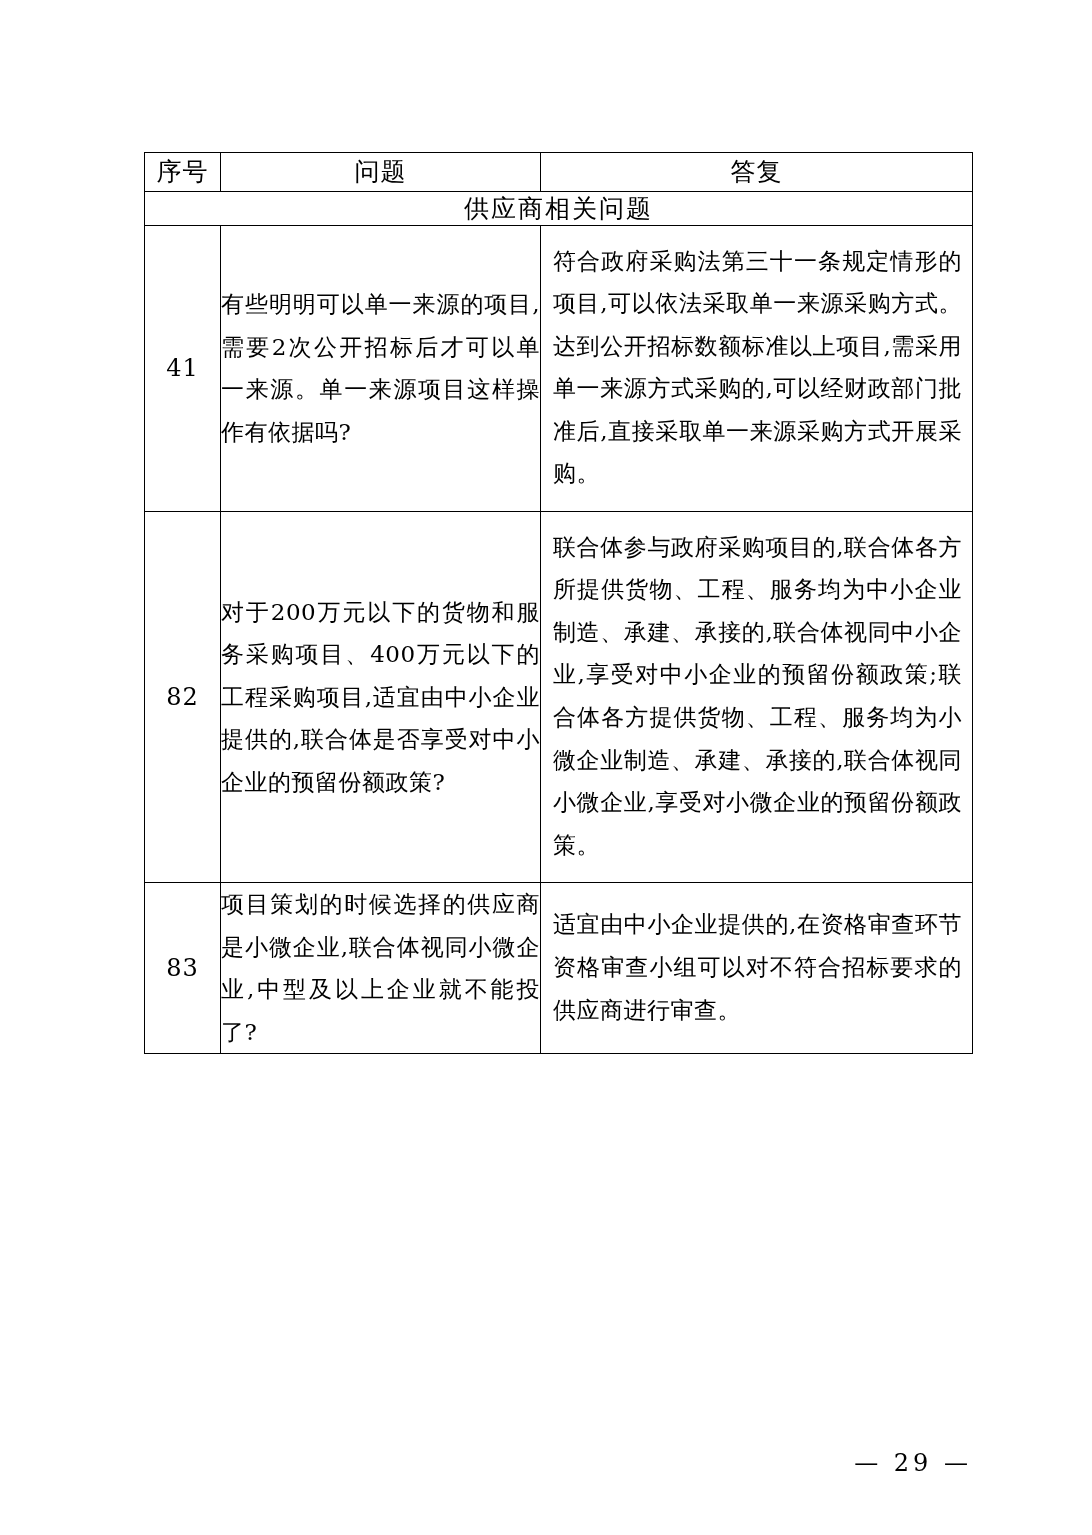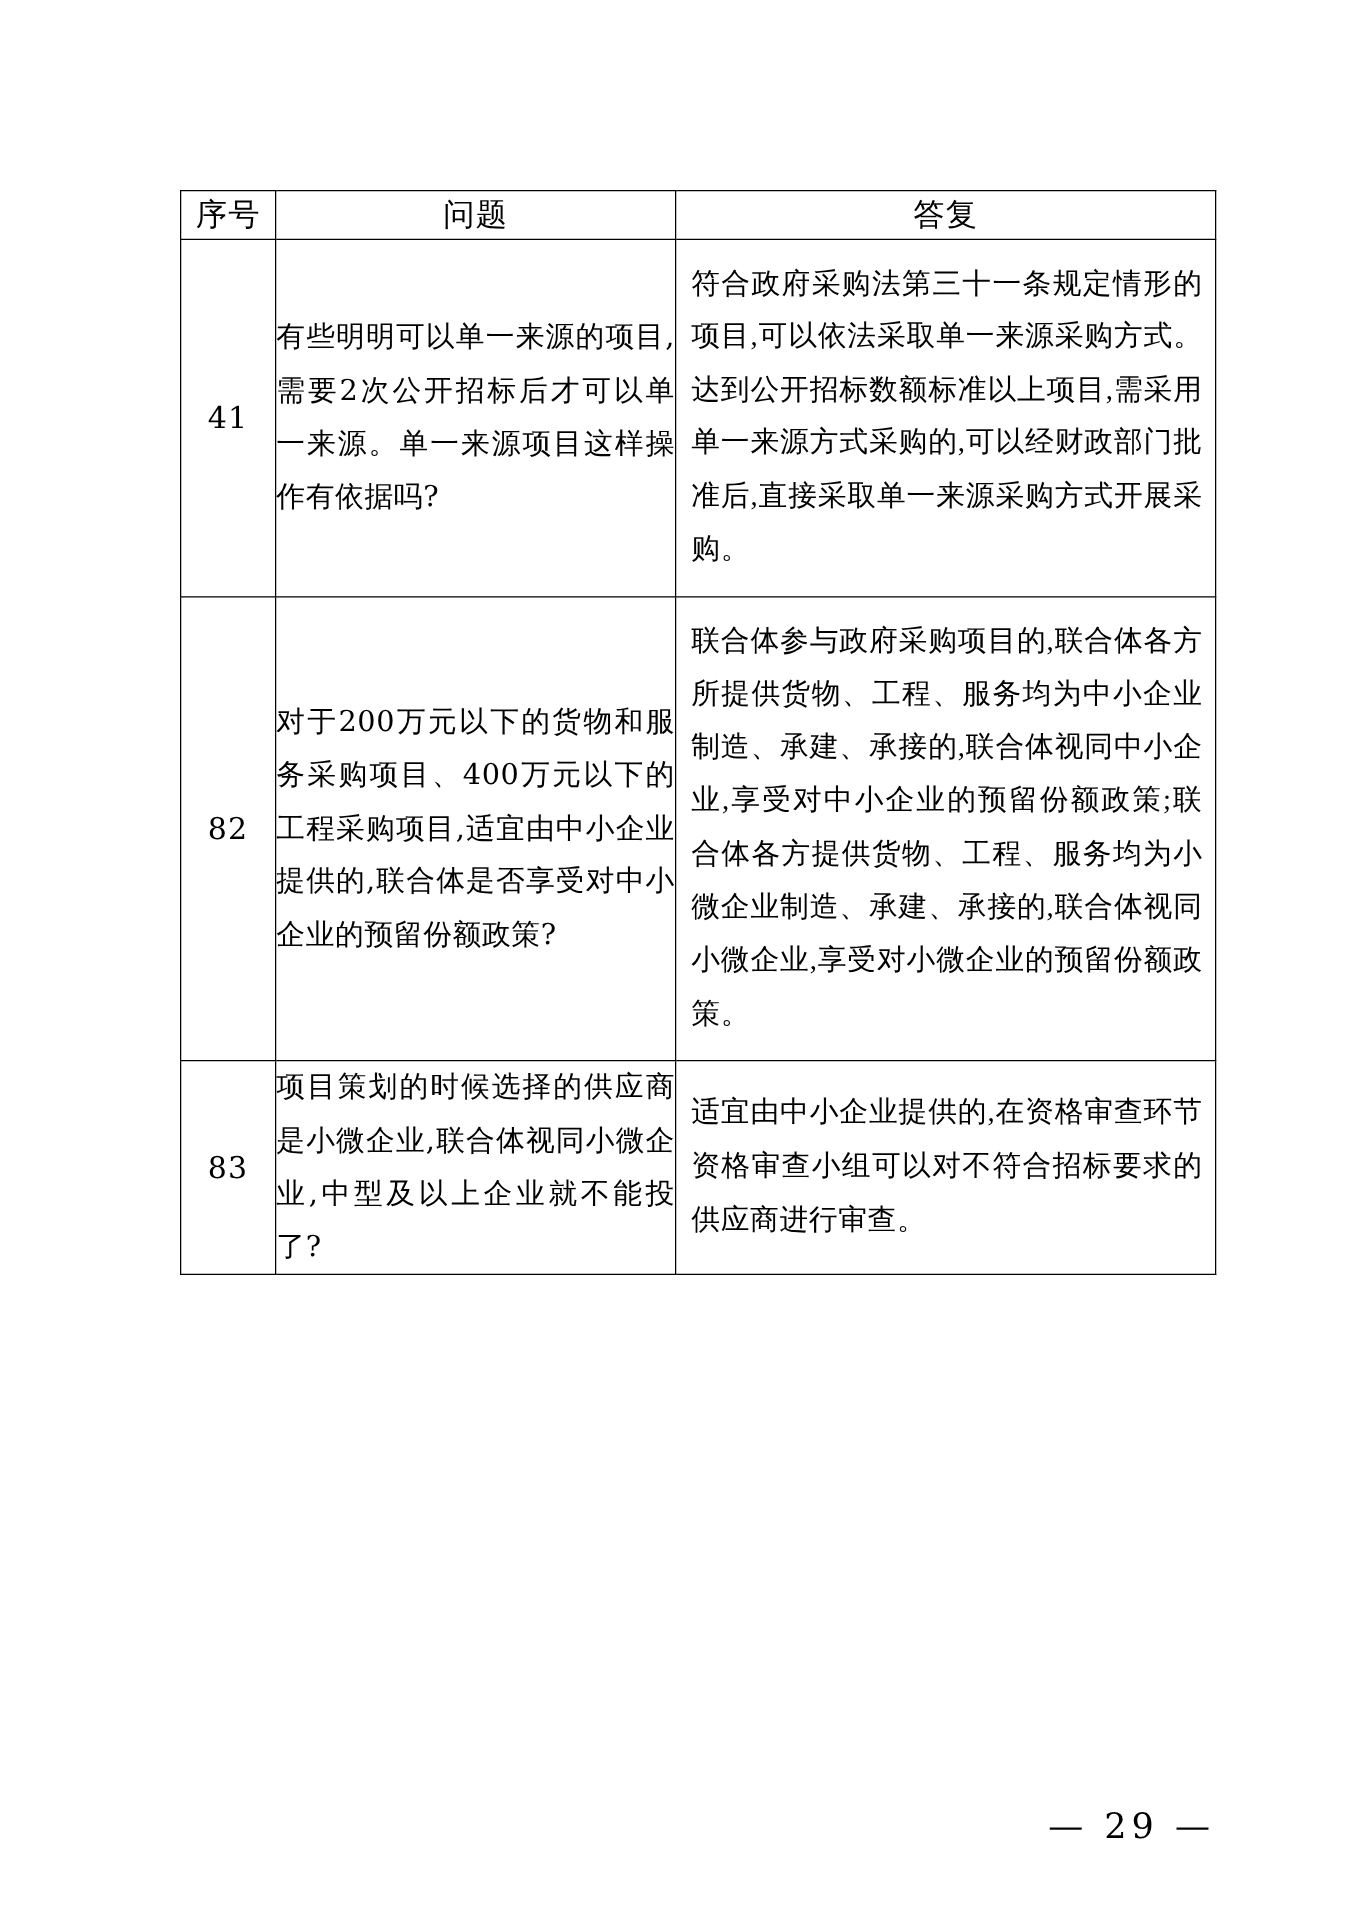--- a/index.html
+++ b/index.html
@@ -61,27 +61,26 @@
     font-size: 23px;
     line-height: 1.85;
     padding: 14px 14px 16px 14px;
     text-align: justify;
     text-justify: inter-ideograph;
     letter-spacing: 0.5px;
     word-break: break-all;
   }
   .cell-text.ans {
     padding: 14px 10px 16px 12px;
-    font-family: Liberation Serif, serif;
   }
   .footer {
     position: absolute;
     right: 132px;
     bottom: 58px;
-    font-size: 28px;
+    font-size: 24px;
     letter-spacing: 4px;
     white-space: nowrap;
     text-align: center;
   }
 </style>
 </head>
 <body>
 
 <div class="page">
 
@@ -89,20 +88,23 @@
     <colgroup>
       <col class="col-no">
       <col class="col-q">
       <col class="col-a">
     </colgroup>
     <tbody>
       <tr>
         <td class="hdr">序号</td>
         <td class="hdr">问题</td>
         <td class="hdr">答复</td>
+      </tr>
+      <tr>
+        <td class="section-title" colspan="3">供应商相关问题</td>
       </tr>
       <tr>
         <td class="num">41</td>
         <td class="cell-text">有些明明可以单一来源的项目,需要2次公开招标后才可以单一来源。单一来源项目这样操作有依据吗?</td>
         <td class="cell-text ans">符合政府采购法第三十一条规定情形的项目,可以依法采取单一来源采购方式。达到公开招标数额标准以上项目,需采用单一来源方式采购的,可以经财政部门批准后,直接采取单一来源采购方式开展采购。</td>
       </tr>
       <tr>
         <td class="num">82</td>
         <td class="cell-text">对于200万元以下的货物和服务采购项目、400万元以下的工程采购项目,适宜由中小企业提供的,联合体是否享受对中小企业的预留份额政策?</td>
         <td class="cell-text ans">联合体参与政府采购项目的,联合体各方所提供货物、工程、服务均为中小企业制造、承建、承接的,联合体视同中小企业,享受对中小企业的预留份额政策;联合体各方提供货物、工程、服务均为小微企业制造、承建、承接的,联合体视同小微企业,享受对小微企业的预留份额政策。</td>

